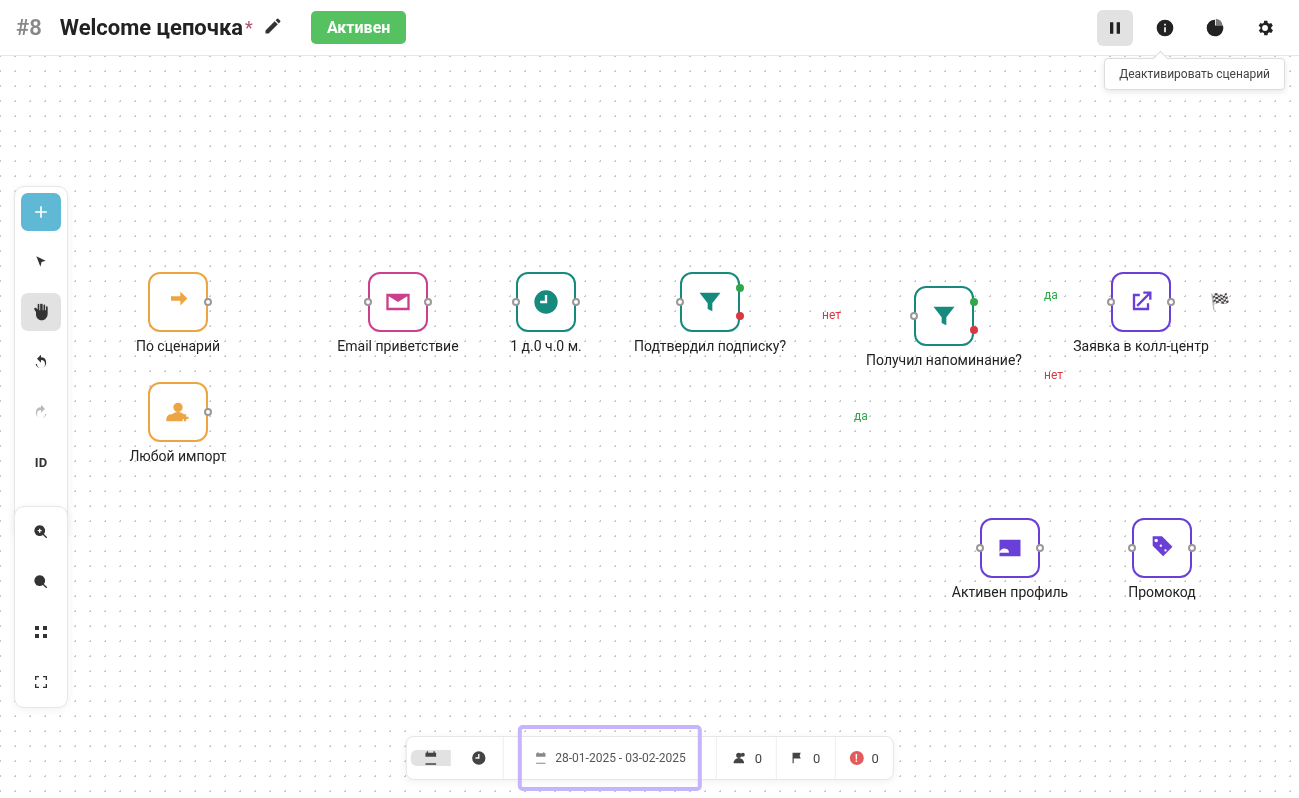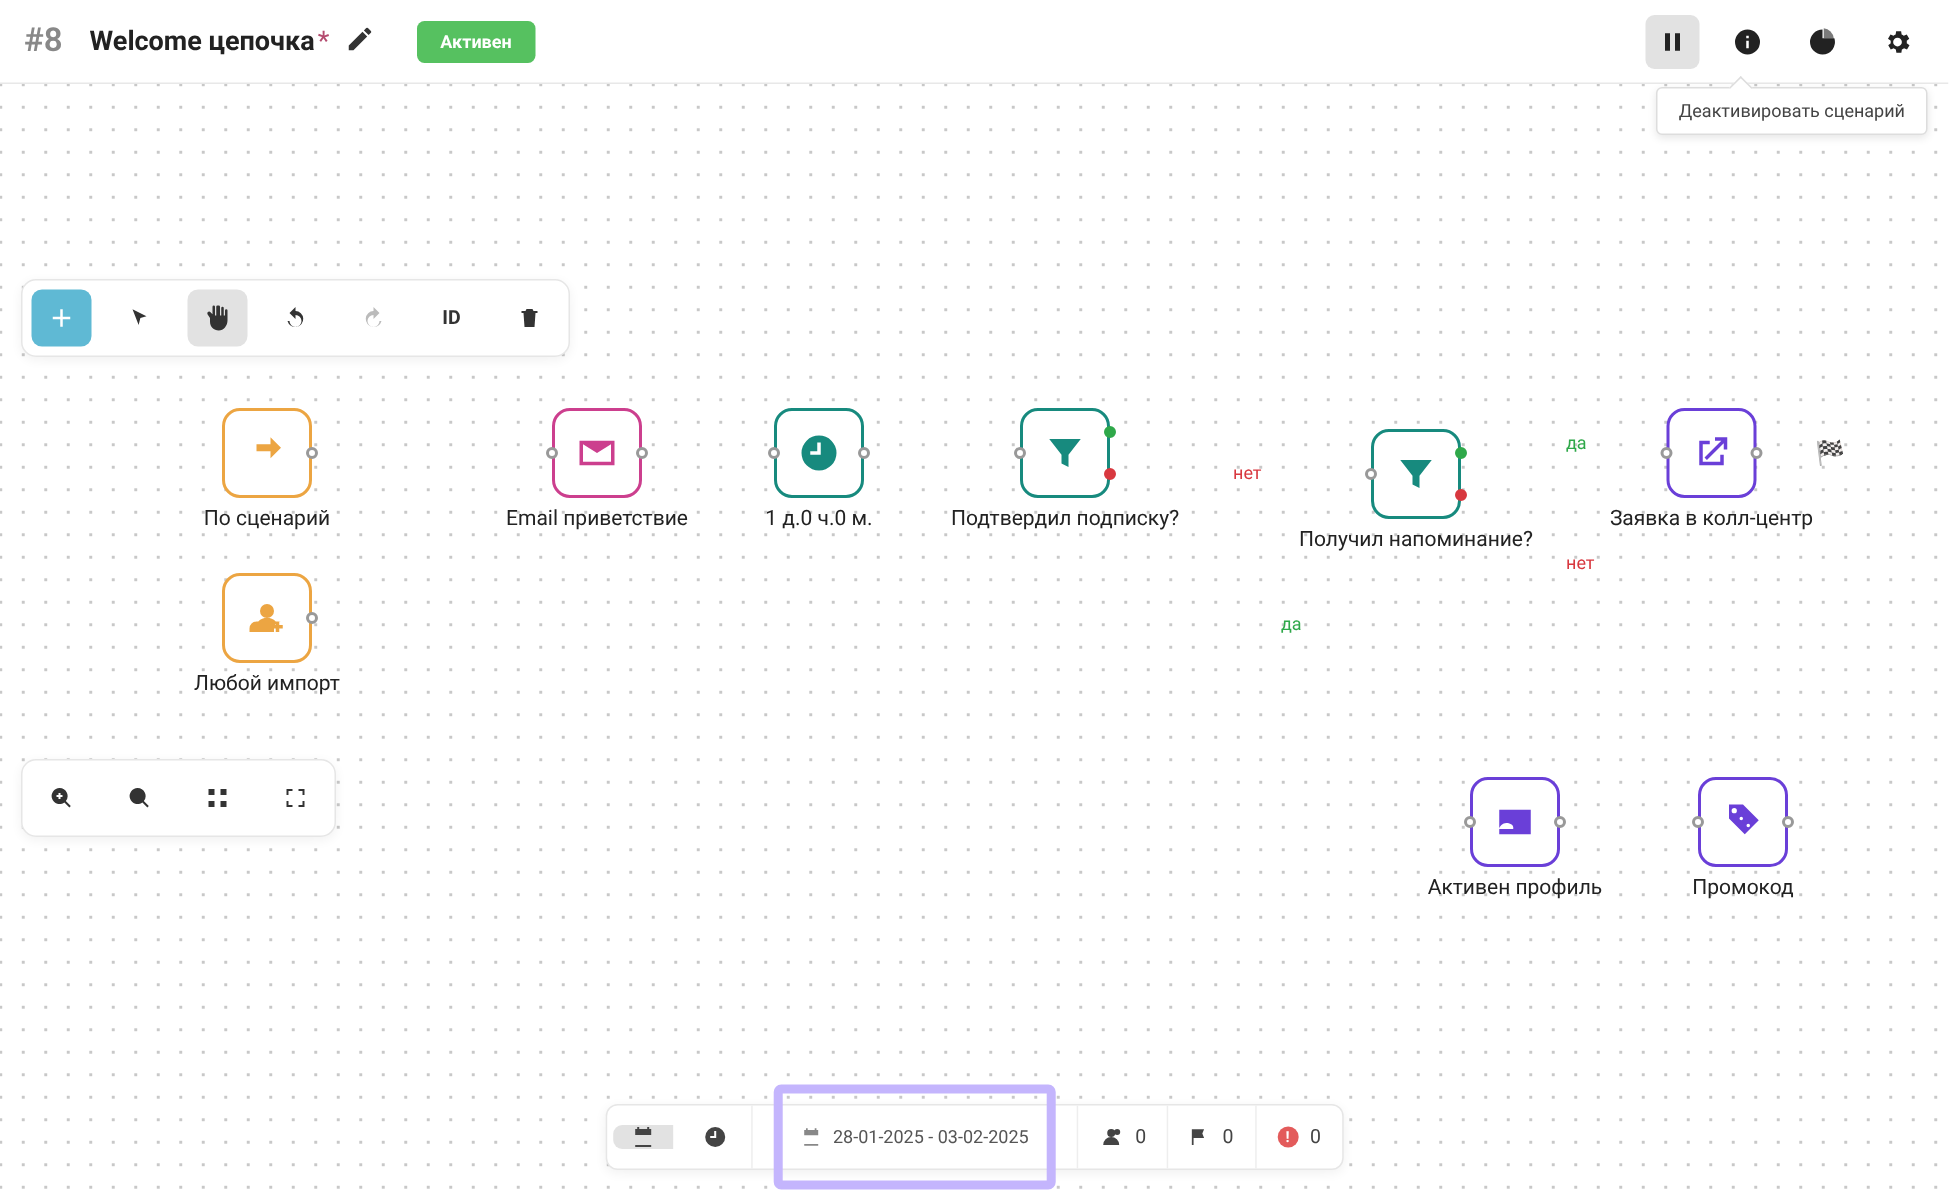--- a/index.html
+++ b/index.html
@@ -1,29 +1,29 @@
 <!DOCTYPE html>
 <html><head>
 <meta charset="utf-8">
 <style>
 *{box-sizing:border-box;margin:0;padding:0;font-family:-apple-system,BlinkMacSystemFont,"Segoe UI",Roboto,Arial,sans-serif}
 body{width:1299px;height:798px;background:#fff;overflow:hidden;position:relative}
 .header{height:56px;border-bottom:1px solid #e8e8e8;display:flex;align-items:center;padding:0 16px;position:relative;z-index:10;background:#fff}
 .id-chip{color:#888;font-size:22px;font-weight:600;margin-right:18px}
-.title{font-size:18px;font-weight:700;color:#222}
+.title{font-size:22px;font-weight:700;color:#222}
 .asterisk{color:#b44b6f;font-size:18px;vertical-align:super;margin-left:2px}
 .edit-icon{margin-left:10px;color:#333;cursor:pointer}
-.status-pill{margin-left:28px;background:#56c160;color:#fff;font-weight:700;font-size:12px;padding:7px 16px;border-radius:5px}
+.status-pill{margin-left:28px;background:#56c160;color:#fff;font-weight:700;font-size:16px;padding:7px 16px;border-radius:5px}
 .header-right{margin-left:auto;display:flex;gap:14px;align-items:center}
 .hbtn{width:36px;height:36px;border-radius:6px;display:flex;align-items:center;justify-content:center;color:#222;cursor:pointer}
 .hbtn.active{background:#e2e2e2}
 .tooltip{position:absolute;top:58px;right:14px;background:#fff;border:1px solid #ddd;border-radius:4px;padding:8px 14px;font-size:12px;color:#444;box-shadow:0 2px 6px rgba(0,0,0,.1);z-index:20}
 .tooltip:before{content:"";position:absolute;top:-6px;right:118px;width:10px;height:10px;background:#fff;border-left:1px solid #ddd;border-top:1px solid #ddd;transform:rotate(45deg)}
 .canvas{position:absolute;top:56px;left:0;right:0;bottom:0;background-image:radial-gradient(#c8c8c8 1px,transparent 1px);background-size:15px 15px;background-position:8px 8px}
-.toolbox,.zoombox{position:absolute;left:14px;background:#fff;border:1px solid #e6e6e6;border-radius:10px;box-shadow:0 2px 8px rgba(0,0,0,.06);display:flex;flex-direction:row;padding:6px;gap:12px;z-index:5}
+.toolbox,.zoombox{position:absolute;left:14px;background:#fff;border:1px solid #e6e6e6;border-radius:10px;box-shadow:0 2px 8px rgba(0,0,0,.06);display:flex;flex-direction:column;padding:6px;gap:12px;z-index:5}
 .toolbox{top:130px}
 .zoombox{top:450px}
 .tbtn{width:40px;height:38px;border-radius:7px;display:flex;align-items:center;justify-content:center;color:#333;cursor:pointer;font-size:14px}
 .tbtn.add{background:#5fb9d4;color:#fff}
 .tbtn.hand{background:#e2e2e2}
 .tbtn.disabled{color:#bbb}
 .tbtn.id{font-weight:700;font-size:13px}
 .svg-layer{position:absolute;inset:0;z-index:1}
 .nodes{position:absolute;inset:0;z-index:2}
 .node{position:absolute;width:160px;text-align:center}
@@ -42,21 +42,21 @@
 .port.red{border-color:#d8383f;background:#d8383f}
 .edge-lbl{position:absolute;font-size:12px;z-index:3}
 .edge-lbl.yes{color:#2fa84a}
 .edge-lbl.no{color:#d8383f}
 .flag{position:absolute;font-size:16px;color:#aaa;z-index:3}
 .footer{position:absolute;bottom:18px;left:50%;transform:translateX(-50%);display:flex;background:#fff;border:1px solid #e6e6e6;border-radius:8px;box-shadow:0 2px 8px rgba(0,0,0,.06);height:44px;align-items:stretch;z-index:5}
 .fseg{display:flex;align-items:center;padding:0 14px;border-right:1px solid #eee;color:#444;font-size:13px;gap:8px}
 .fseg:last-child{border-right:none}
 .fbtn{width:40px;display:flex;align-items:center;justify-content:center;color:#444}
 .fbtn.active{background:#e2e2e2;border-radius:6px 0 0 6px}
-.date-pill{border:6px solid #c4b5fd;border-radius:5px;padding:22px 12px;display:flex;align-items:flex-start;gap:8px;color:#555;font-size:12px}
+.date-pill{border:4px solid #c4b5fd;border-radius:5px;padding:22px 12px;display:flex;align-items:flex-start;gap:8px;color:#555;font-size:12px}
 .err-dot{width:14px;height:14px;border-radius:50%;background:#e35b5b;color:#fff;font-size:10px;font-weight:700;display:inline-flex;align-items:center;justify-content:center}
 svg.icn{width:20px;height:20px;fill:currentColor}
 svg.icn-lg{width:28px;height:28px;fill:currentColor}
 </style>
 </head>
 <body>
 
 <div class="header">
   <span class="id-chip">#8</span>
   <span class="title">Welcome цепочка</span>

